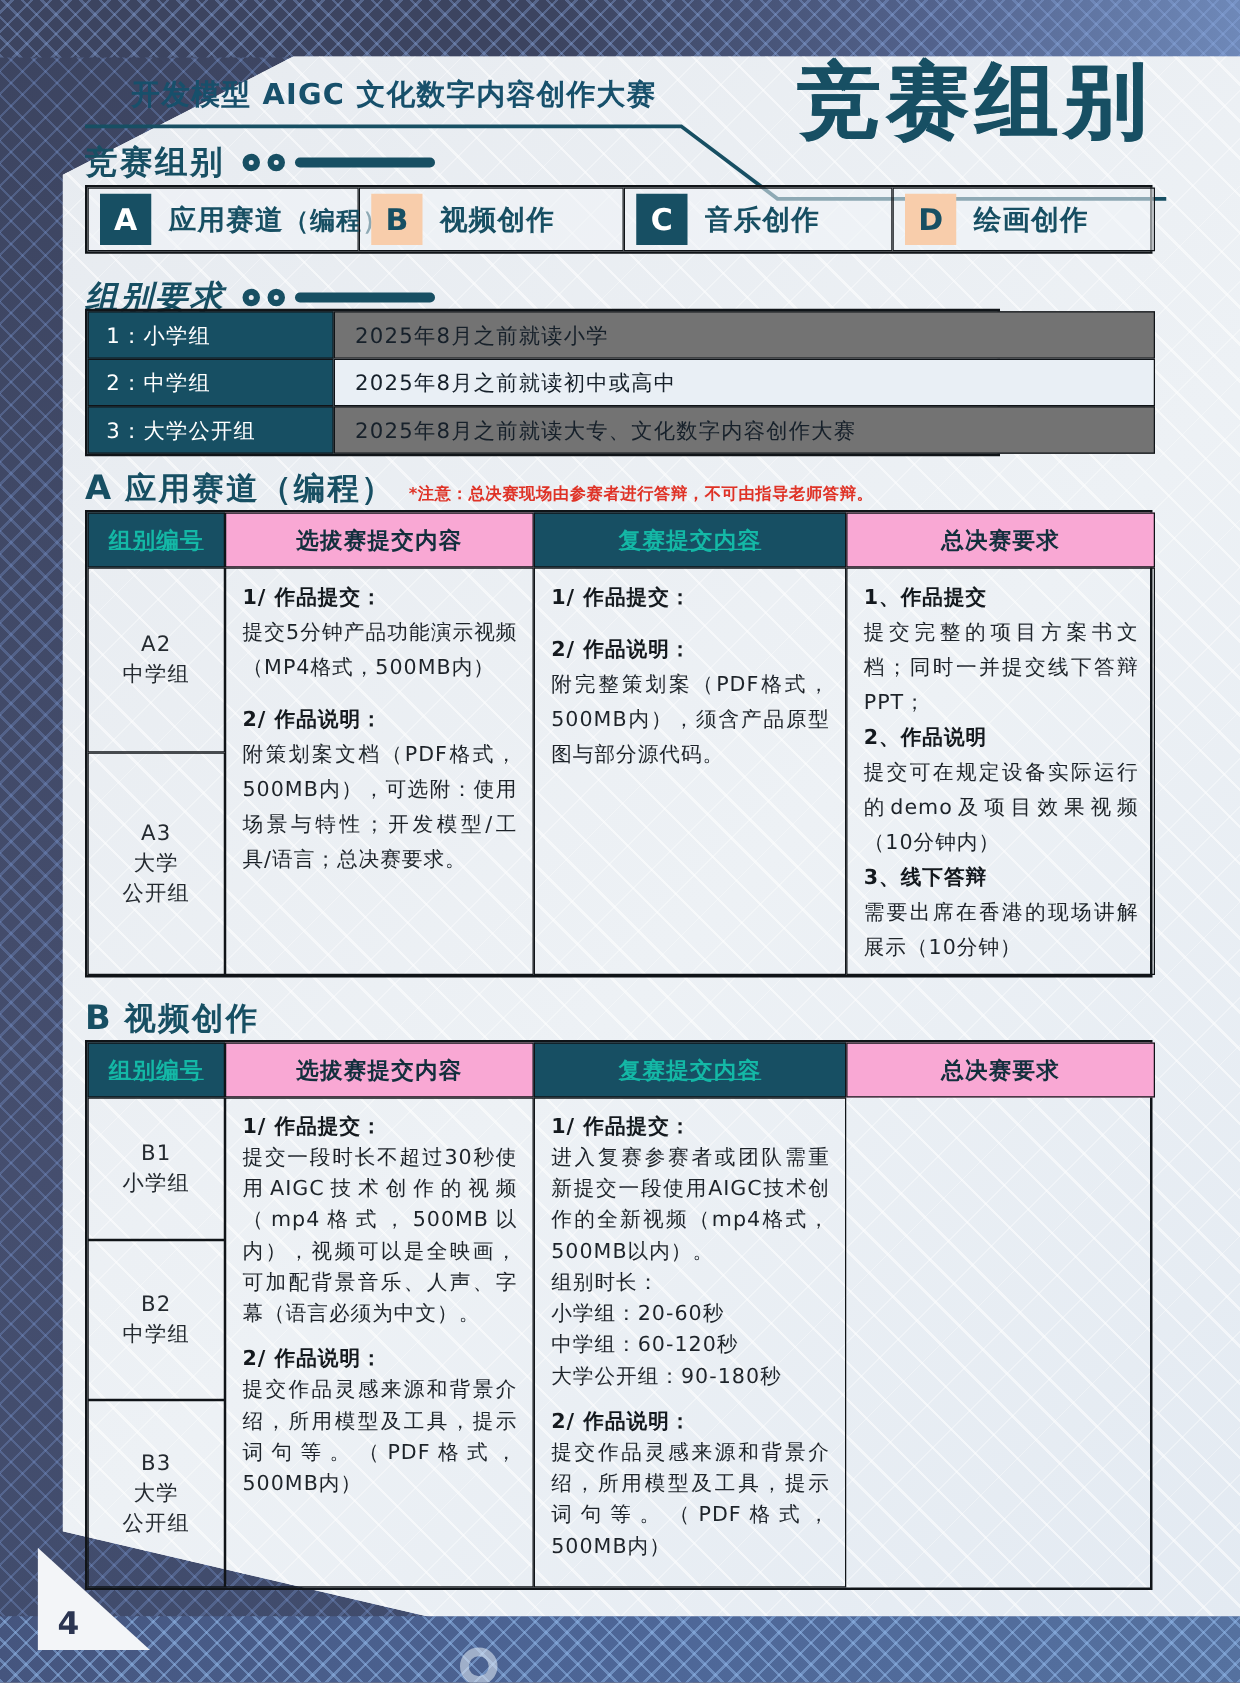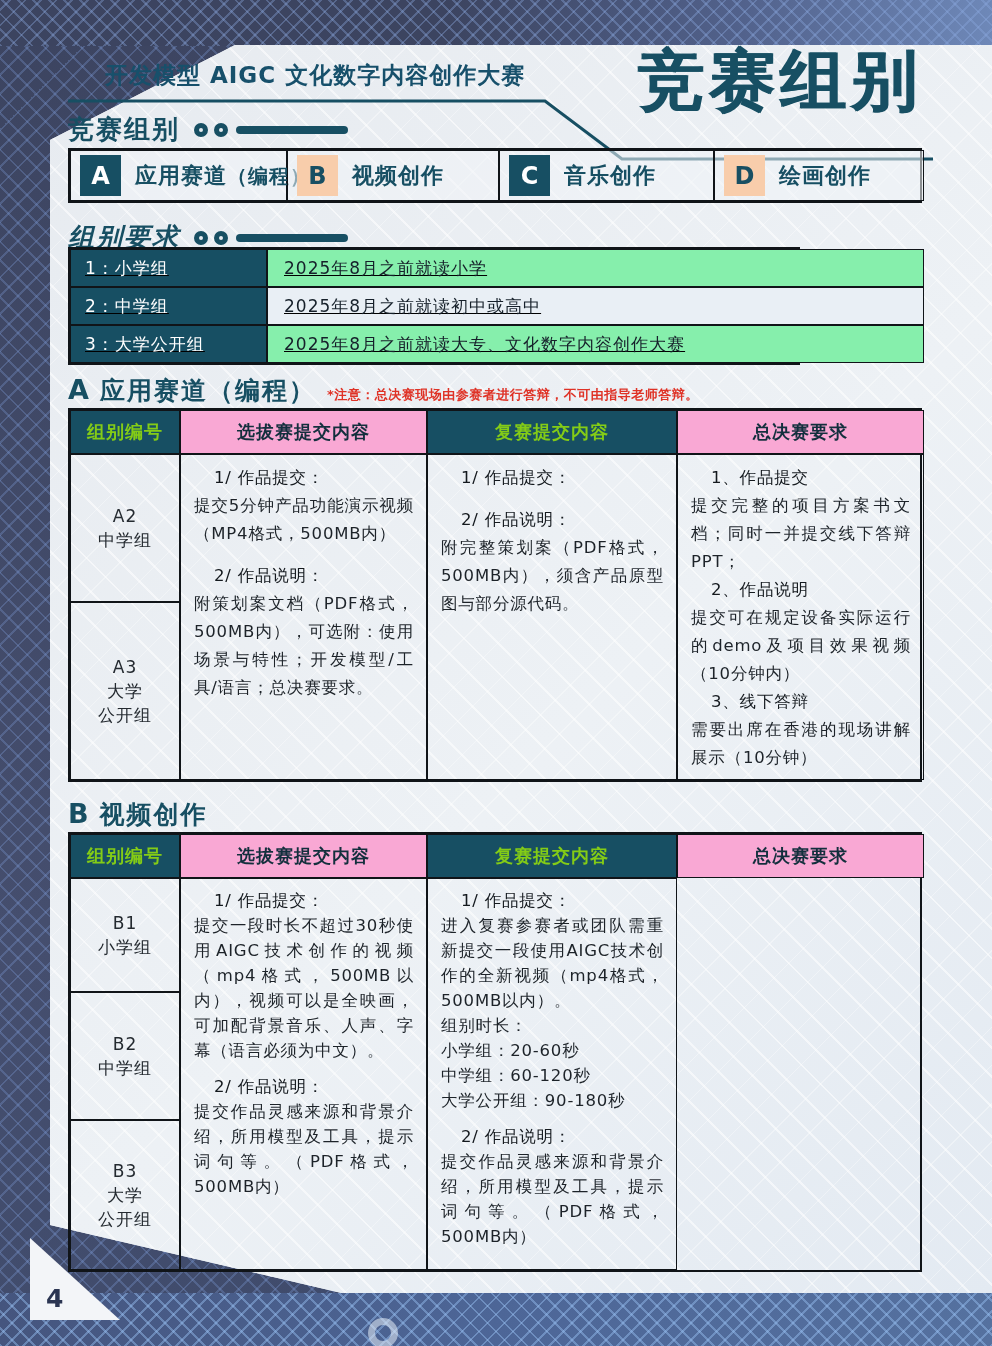--- a/index.html
+++ b/index.html
@@ -81,48 +81,47 @@
     font-size: 24px; font-weight: bold;
   }
   .lt-dark  { background: #174f63; color: #ffffff; }
   .lt-peach { background: #f8cdab; color: #174f63; }
   .track-label { font-size: 22px; font-weight: bold; color: #174f63; letter-spacing: 1px; white-space: nowrap; }
   .track-label .sub { font-size: 20px; }
   .req-table {
     position: absolute; left: 68px; top: 247px; width: 732px;
     display: grid; grid-template-columns: 197px 657px; grid-template-rows: 38px 38px 38px;
     border: 2px solid #101418;
-    text-decoration: underline;
   }
   .req-table > div { border: 1px solid #101418; display: flex; align-items: center; }
   .req-label { background: #174f63; color: #fff; font-size: 17px; padding-left: 14px; letter-spacing: 1px; }
   .req-value { font-size: 17px; color: #16202a; padding-left: 16px; letter-spacing: 1px; }
-  .bg-peach { background: #86efac; }
+  .bg-peach { background: #737373; }
   .bg-light { background: #e9eff5; }
   .sub-heading { position: absolute; left: 68px; display: flex; align-items: baseline; gap: 11px; }
   .sub-letter { font-size: 27px; font-weight: bold; color: #174f63; }
   .sub-title  { font-size: 25px; font-weight: bold; color: #174f63; letter-spacing: 2px; }
   .sub-note   { font-size: 13px; font-weight: bold; color: #df3226; letter-spacing: .5px; }
   .sub-table {
     position: absolute; left: 68px; width: 854px; display: grid;
     border: 2px solid #101418;
   }
   .sub-table > div { border: 1px solid #101418; }
   .tbl-a { top: 408px; grid-template-columns: 110px 247px 250px 247px; grid-template-rows: 44px 148px 178px; }
   .tbl-b { top: 832px; grid-template-columns: 110px 247px 250px 247px; grid-template-rows: 44px 114px 128px 150px; }
   .th { display: flex; align-items: center; justify-content: center; font-size: 18px; font-weight: bold; letter-spacing: 1px; }
-  .th-dark  { background: #174f63; color: #84cc16; }
+  .th-dark  { background: #174f63; color: #14b8a6; text-decoration: underline; }
   .th-peach { background: #f9a8d4; color: #132f3d; }
   .group-cell {
     display: flex; flex-direction: column; align-items: center; justify-content: center;
     font-size: 17px; line-height: 24px; color: #242a30; letter-spacing: 1px;
   }
   .cell { padding: 9px 12px 6px 13px; color: #1d2329; text-align: justify; overflow: hidden; }
   .cell p { margin: 0; font-size: 16.5px; letter-spacing: .8px; }
-  .cell p.h { font-weight: normal; color: #14191e; margin-left: 20px; }
+  .cell p.h { font-weight: bold; color: #14191e; }
   .tbl-a .cell p { line-height: 28px; }
   .tbl-b .cell p { line-height: 25px; }
   .tbl-a .cell p.gap { margin-top: 14px; }
   .tbl-b .cell p.gap { margin-top: 11px; }
 </style>
 </head>
 <body>
 
 <div class="top-strip"></div>
 <div class="content-panel"></div>

